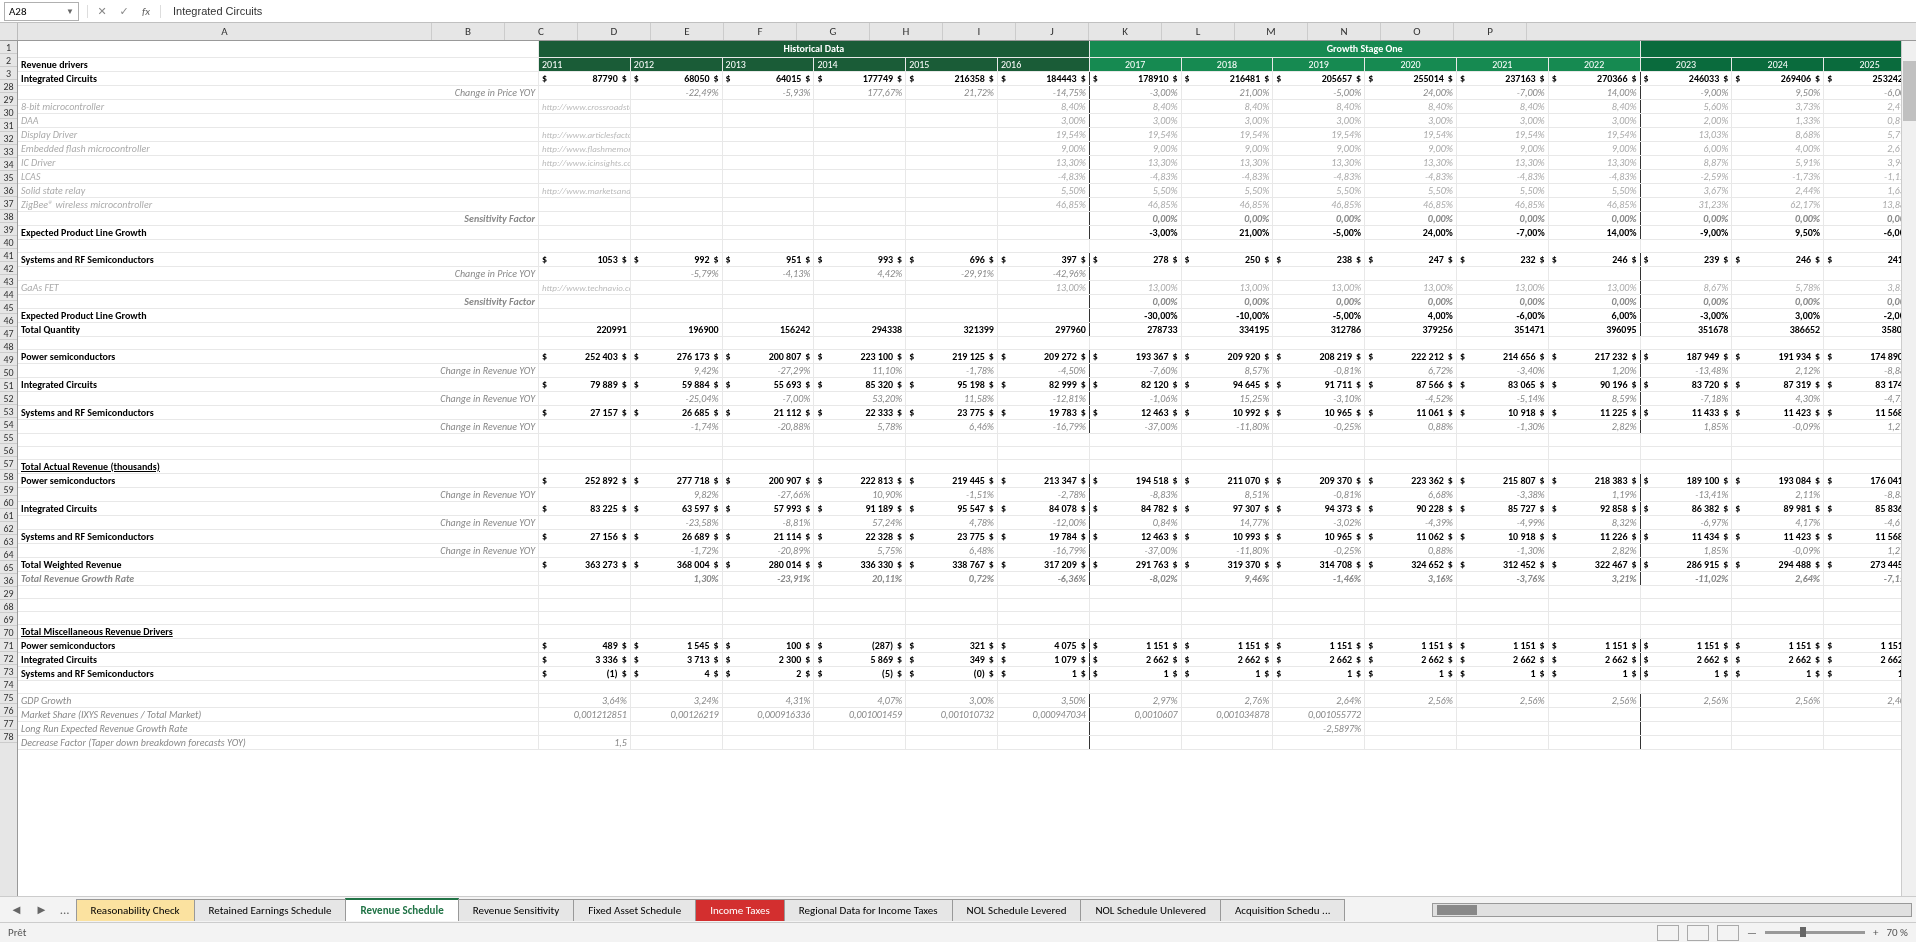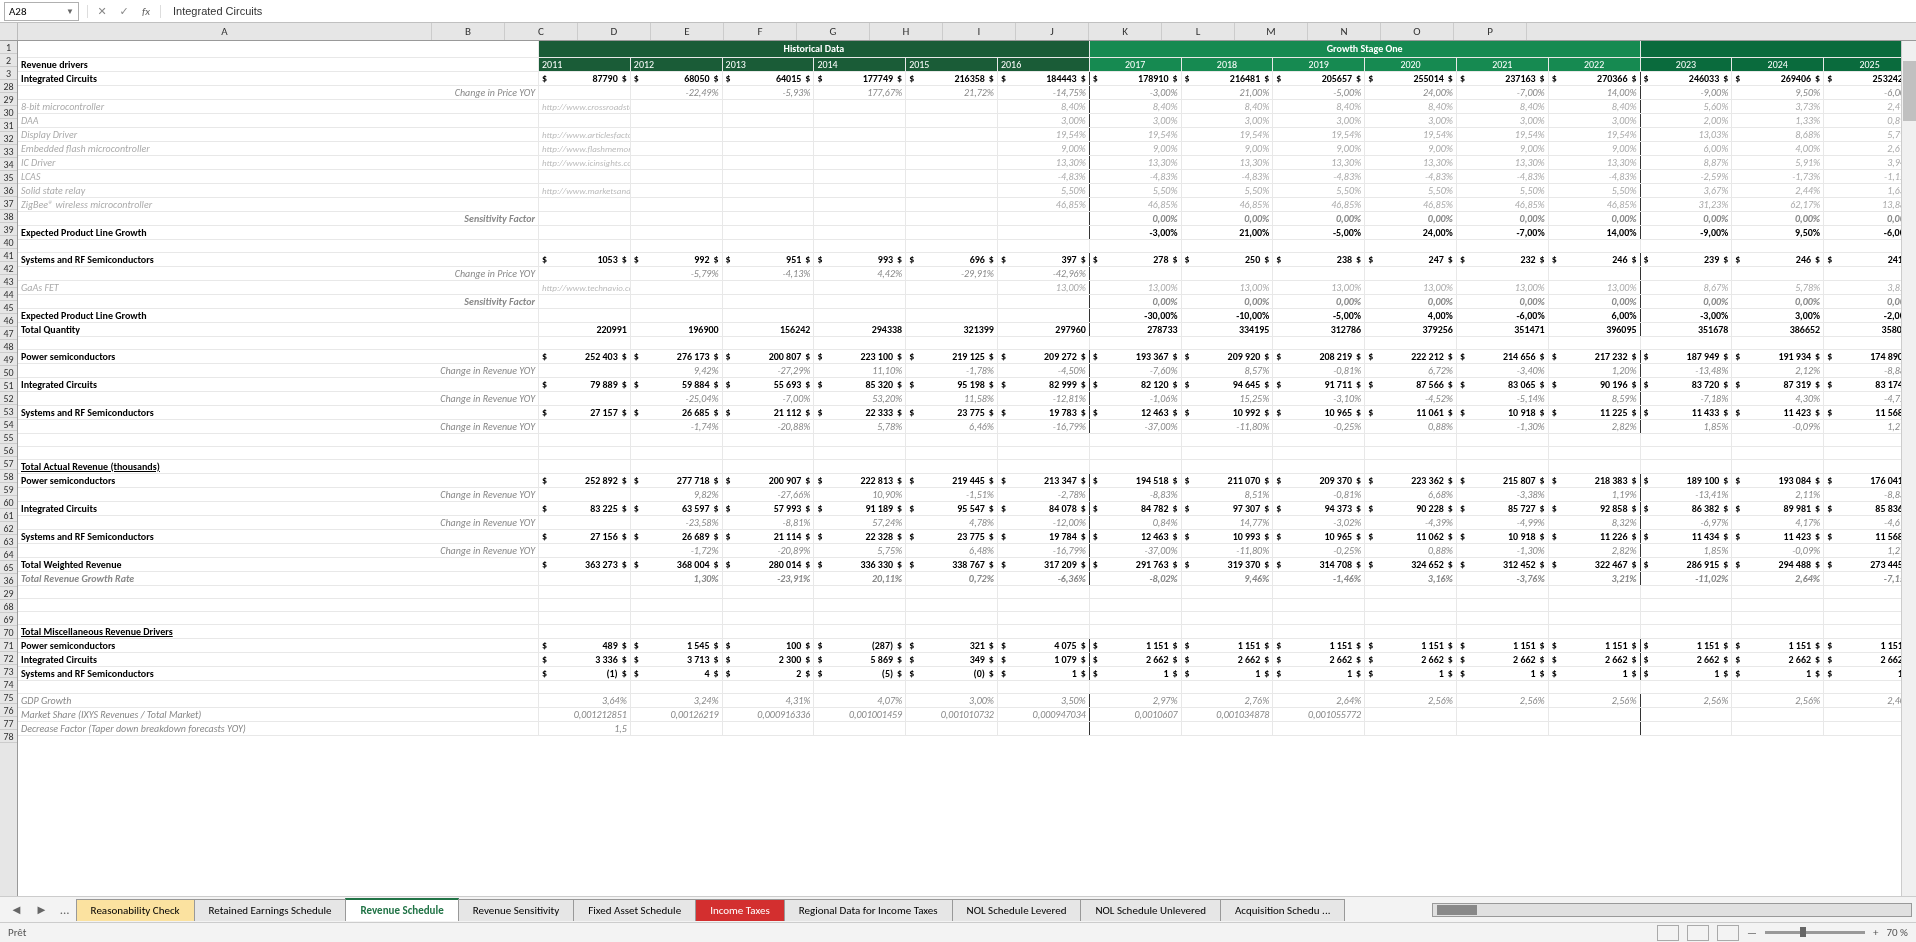--- a/index.html
+++ b/index.html
@@ -1066,20 +1066,38 @@
               <td class="num ital">0,001034878</td>
               <td class="num ital">0,001055772</td>
               <td class="num ital"></td>
               <td class="num ital"></td>
               <td class="num ital border-r-thick"></td>
               <td class="num ital"></td>
               <td class="num ital"></td>
               <td class="num ital"></td>
             </tr>
             <tr>
+              <td class="colA ital ">Long Run Expected Revenue Growth Rate</td>
+              <td class="num ital"></td>
+              <td class="num ital"></td>
+              <td class="num ital"></td>
+              <td class="num ital"></td>
+              <td class="num ital"></td>
+              <td class="num ital border-r-thick"></td>
+              <td class="num ital"></td>
+              <td class="num ital"></td>
+              <td class="num ital">-2,5897%</td>
+              <td class="num ital"></td>
+              <td class="num ital"></td>
+              <td class="num ital border-r-thick"></td>
+              <td class="num ital"></td>
+              <td class="num ital"></td>
+              <td class="num ital"></td>
+            </tr>
+            <tr>
               <td class="colA ital ">Decrease Factor (Taper down breakdown forecasts YOY)</td>
               <td class="num ital">1,5</td>
               <td class="num ital"></td>
               <td class="num ital"></td>
               <td class="num ital"></td>
               <td class="num ital"></td>
               <td class="num ital border-r-thick"></td>
               <td class="num ital"></td>
               <td class="num ital"></td>
               <td class="num ital"></td>

